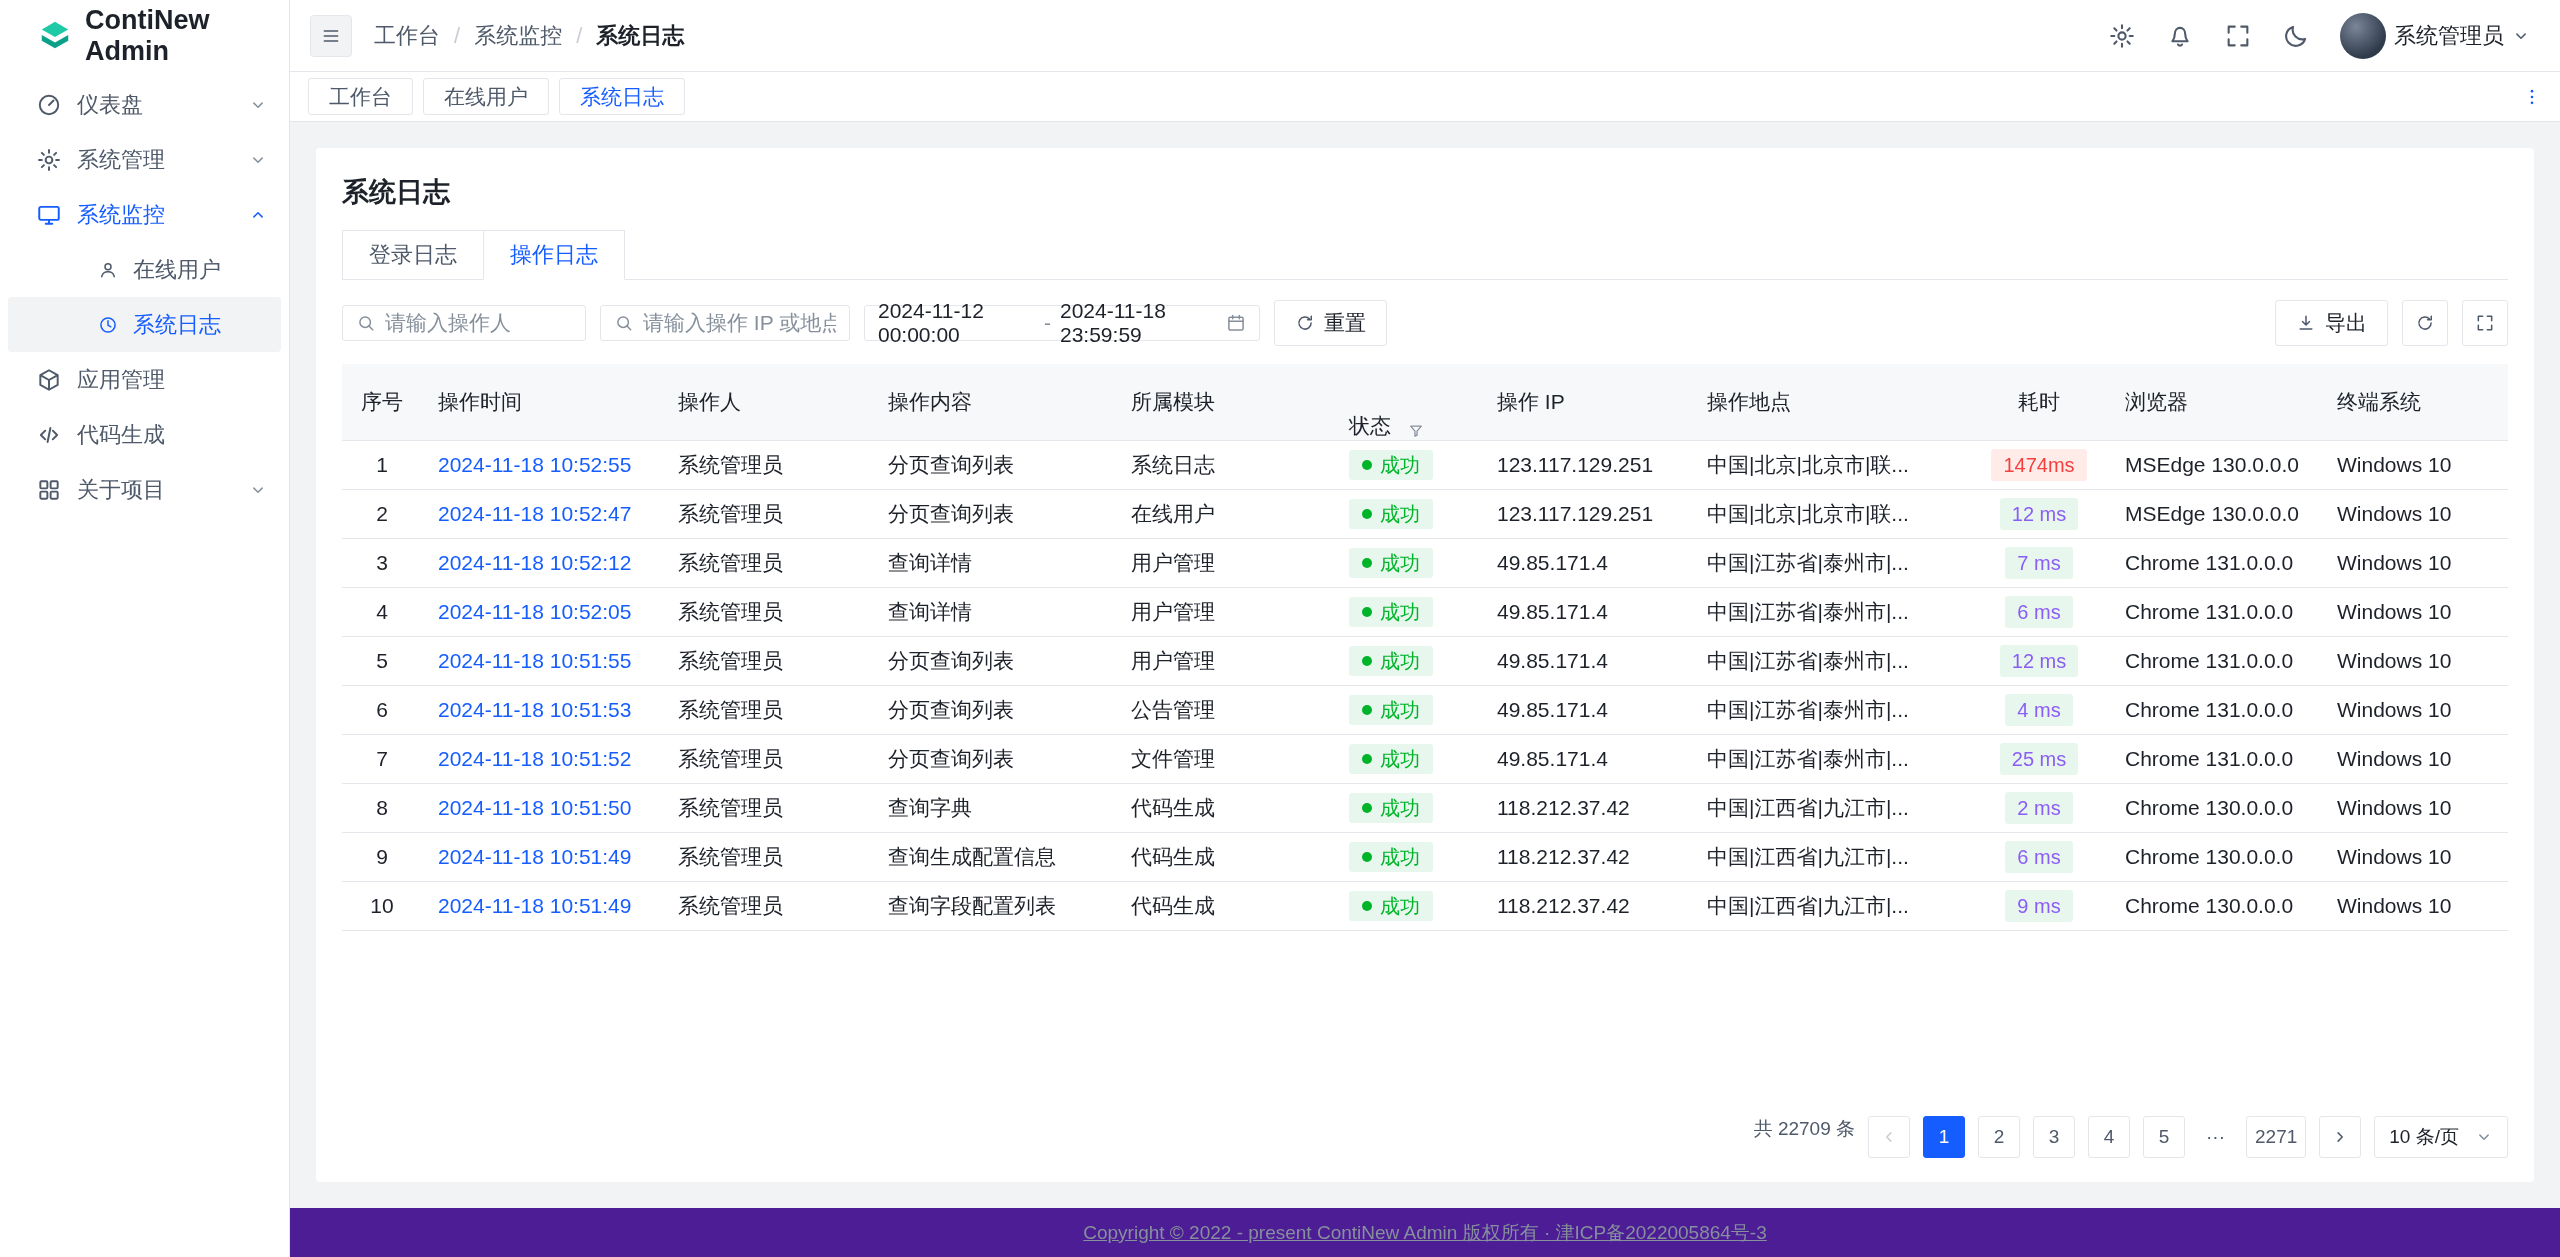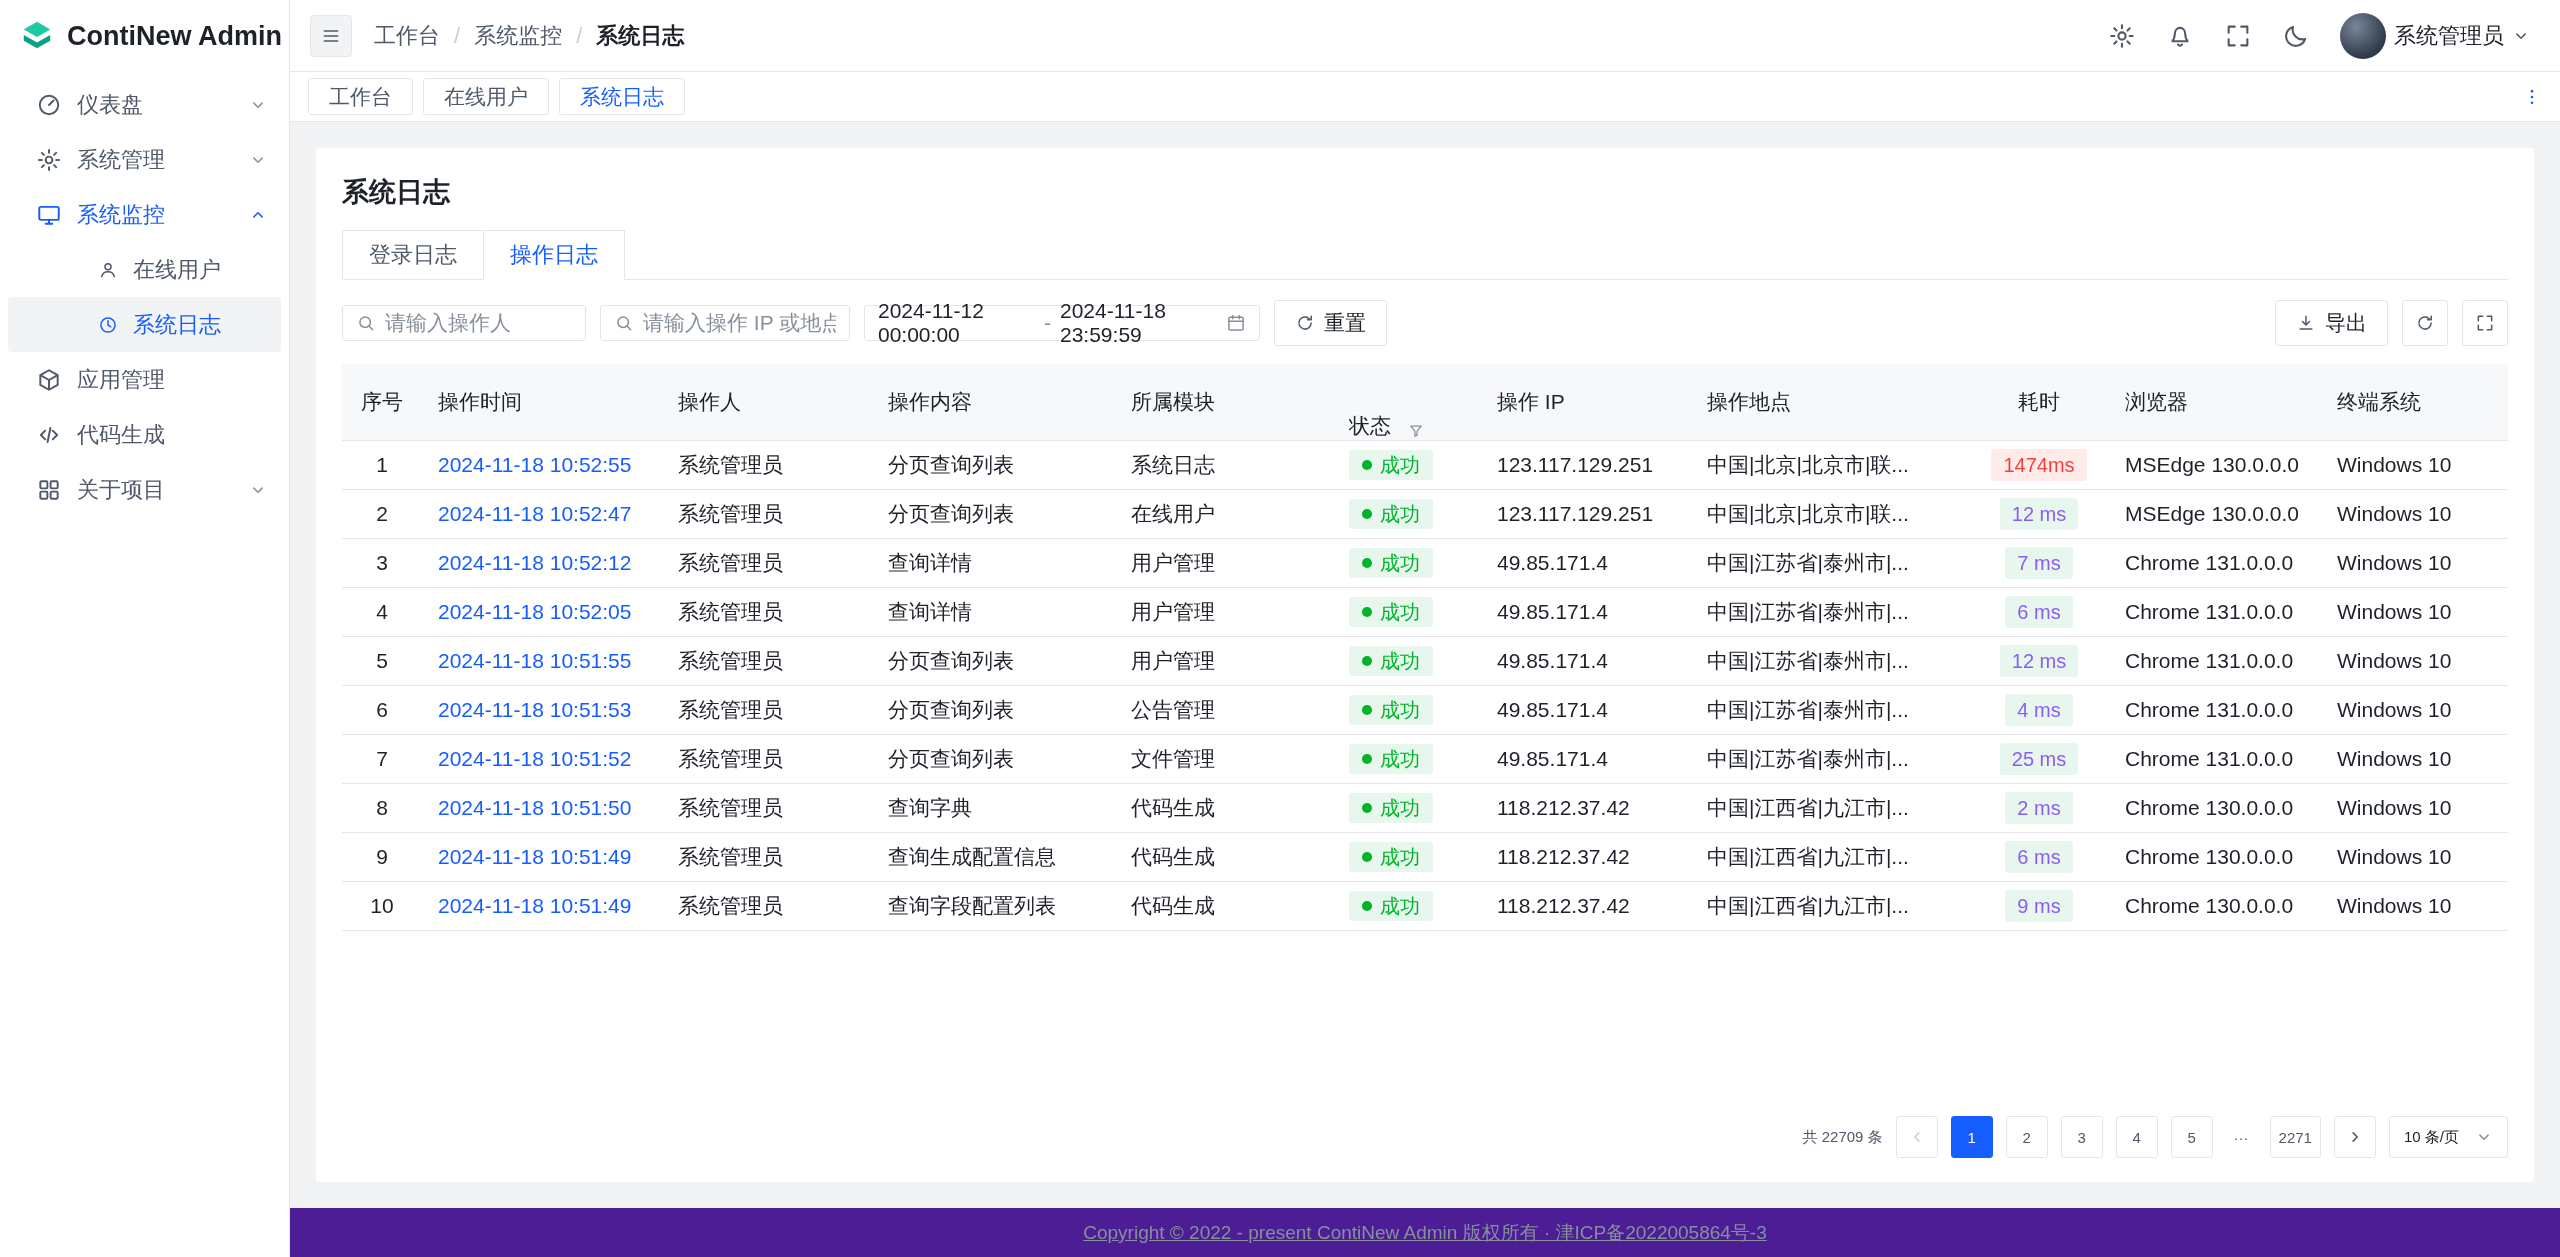--- a/index.html
+++ b/index.html
@@ -10,21 +10,21 @@
   }
   svg.ico { width: 26px; height: 26px; flex: none; display: block; }
   svg.ico-sm { width: 20px; height: 20px; }
   svg.ico-xs { width: 18px; height: 18px; }
   svg.ico-lg { width: 28px; height: 28px; }
 
   .app { display: flex; width: 100%; height: 100%; }
 
   
   .sidebar { width: 290px; background: #fff; border-right: 1px solid #e5e6eb; flex: none; display: flex; flex-direction: column; }
-  .logo { height: 72px; display: flex; align-items: center; gap: 13px; padding-left: 20px; flex: none; }
+  .logo { height: 72px; display: flex; align-items: center; gap: 13px; padding-left: 38px; flex: none; }
   .logo-text { font-size: 27px; font-weight: 700; color: #1d2129; }
   .menu { padding: 5px 0; color: #4e5969; }
   .menu-item { height: 55px; margin: 0 8px; padding: 0 14px 0 28px; display: flex; align-items: center; gap: 15px; border-radius: 4px; cursor: pointer; font-size: 22px; }
   .menu-item .chev { margin-left: auto; color: #86909c; }
   .menu-item.sub { padding-left: 90px; }
   .menu-item.active-parent { color: #165dff; }
   .menu-item.active-parent .chev { color: #165dff; }
   .menu-item.selected { background: #f2f3f5; color: #165dff; }
 
   
@@ -76,21 +76,21 @@
   th .th-inner { display: inline-flex; align-items: flex-end; gap: 16px; margin-top: 48px; }
   th .funnel { color: #86909c; cursor: pointer; display: inline-flex; }
   .link { color: #165dff; cursor: pointer; }
   .status-tag { display: inline-flex; align-items: center; gap: 8px; background: #e8f7ed; color: #00b42a; border-radius: 3px; padding: 5px 13px; font-size: 20px; line-height: 1; }
   .status-tag .dot { width: 10px; height: 10px; border-radius: 50%; background: #00b42a; display: inline-block; }
   .tag { display: inline-block; border-radius: 3px; padding: 6px 12px; font-size: 20px; line-height: 1; }
   .tag[data-type="success"] { background: #e8f7ed; color: #8b5cf6; }
   .tag[data-type="danger"] { background: #ffece8; color: #f53f3f; }
 
   
-  .pagination { margin-top: auto; display: flex; justify-content: flex-end; align-items: center; gap: 13px; padding-top: 24px; color: #4e5969; font-size: 15px; flex: none; }
+  .pagination { margin-top: auto; display: flex; justify-content: flex-end; gap: 13px; padding-top: 24px; color: #4e5969; font-size: 19px; flex: none; }
   .page-item { min-width: 42px; height: 42px; padding: 0 8px; display: inline-flex; align-items: center; justify-content: center; background: #fff; border: 1px solid #e5e6eb; border-radius: 3px; cursor: pointer; color: #4e5969; }
   .page-item.active { background: #165dff; border-color: #165dff; color: #fff; }
   .page-item.disabled { color: #c9cdd4; cursor: default; }
   .page-ellipsis { border: none; background: none; min-width: 30px; }
   .page-size { height: 42px; display: inline-flex; align-items: center; gap: 16px; padding: 0 14px; border: 1px solid #e5e6eb; border-radius: 3px; background: #fff; cursor: pointer; color: #1d2129; }
   .page-size .chev { color: #86909c; display: flex; }
 
   .footer { height: 49px; background: #4c1d95; display: flex; align-items: center; justify-content: center; font-size: 19px; color: #86909c; flex: none; text-decoration: underline; }
 </style>
 </head>

